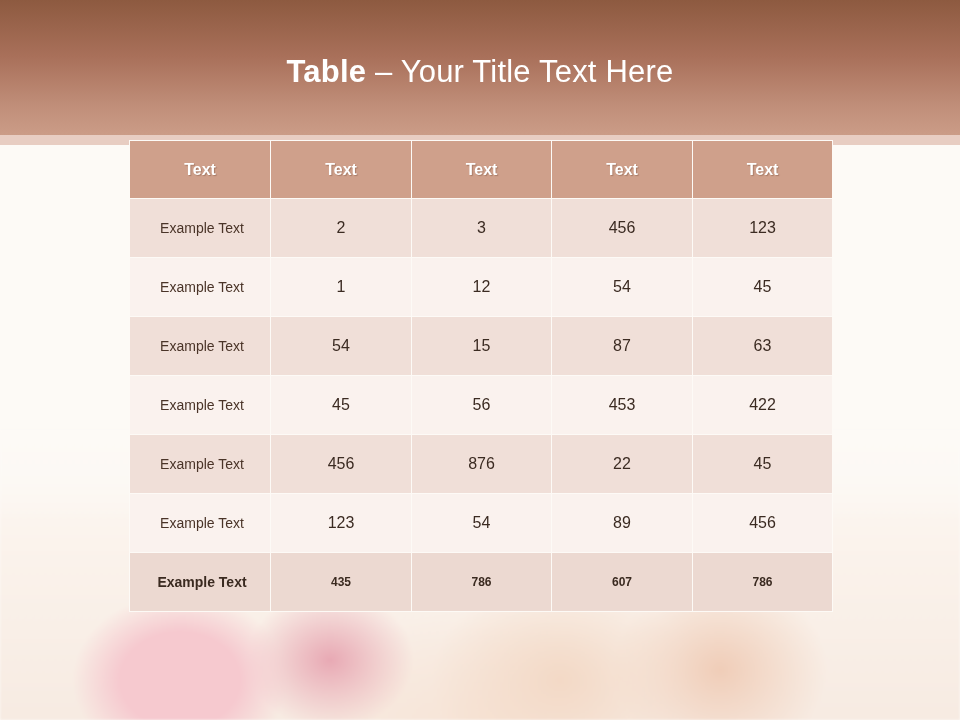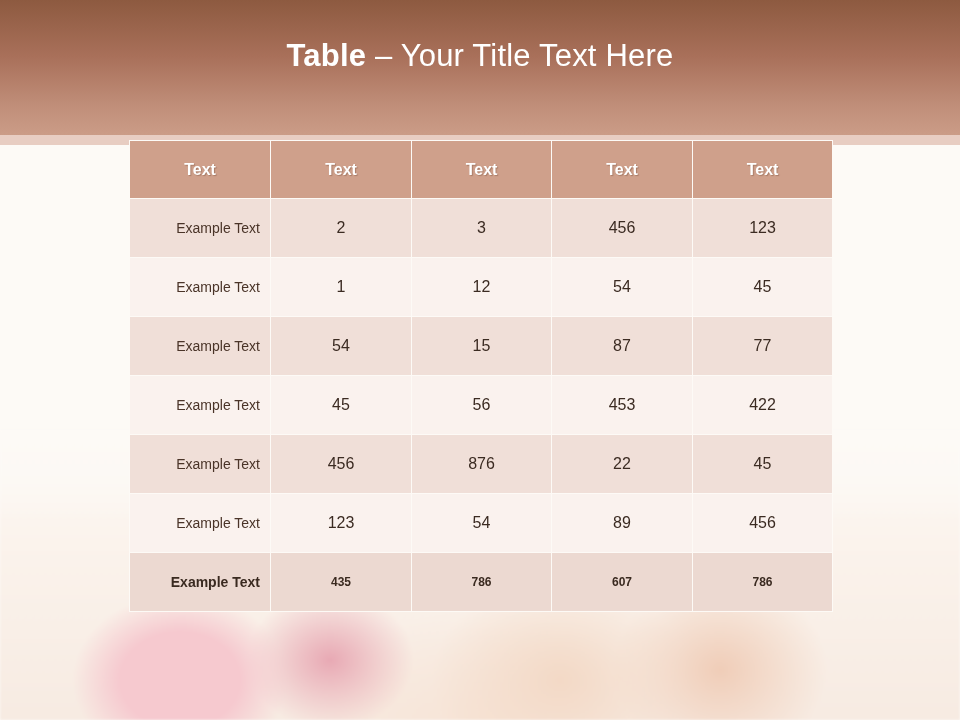--- a/index.html
+++ b/index.html
@@ -42,21 +42,21 @@
     background: linear-gradient(180deg, #8d5a40 0%, #a9705a 42%, #c08e79 78%, #cb9c87 100%);
   }
   .header-underline {
     position: absolute;
     left: 0; top: 135px;
     width: 960px; height: 10px;
     background: #e8cdc2;
   }
   .title {
     position: absolute;
-    left: 0; top: 36px;
+    left: 0; top: 52px;
     width: 960px;
     text-align: center;
     color: #ffffff;
     font-size: 31px;
     line-height: 40px;
     letter-spacing: 0.2px;
     white-space: nowrap;
   }
   .title .bold { font-weight: bold; }
   .title .light { font-weight: normal; }
@@ -87,21 +87,21 @@
     font-size: 16px;
     height: 58px;
     text-shadow: 1px 1px 1px rgba(120,80,60,0.45);
   }
   col.c0 { width: 141px; }
   col.c1 { width: 141px; }
   col.c2 { width: 140px; }
   col.c3 { width: 141px; }
   col.c4 { width: 140px; }
   td.label {
-    text-align: right;
+    text-align: center;
     font-size: 14px;
     color: #4a3428;
     padding-left: 14px;
   }
   tr.odd td  { background: #f0dfd8; }
   tr.even td { background: #faf2ee; }
   tr.total td {
     background: #ecd9d1;
     font-weight: bold;
     font-size: 12px;
@@ -156,21 +156,21 @@
           <td class="num">1</td>
           <td class="num">12</td>
           <td class="num">54</td>
           <td class="num">45</td>
         </tr>
         <tr class="odd">
           <td class="label">Example Text</td>
           <td class="num">54</td>
           <td class="num">15</td>
           <td class="num">87</td>
-          <td class="num">77</td>
+          <td class="num">63</td>
         </tr>
         <tr class="even">
           <td class="label">Example Text</td>
           <td class="num">45</td>
           <td class="num">56</td>
           <td class="num">453</td>
           <td class="num">422</td>
         </tr>
         <tr class="odd">
           <td class="label">Example Text</td>

